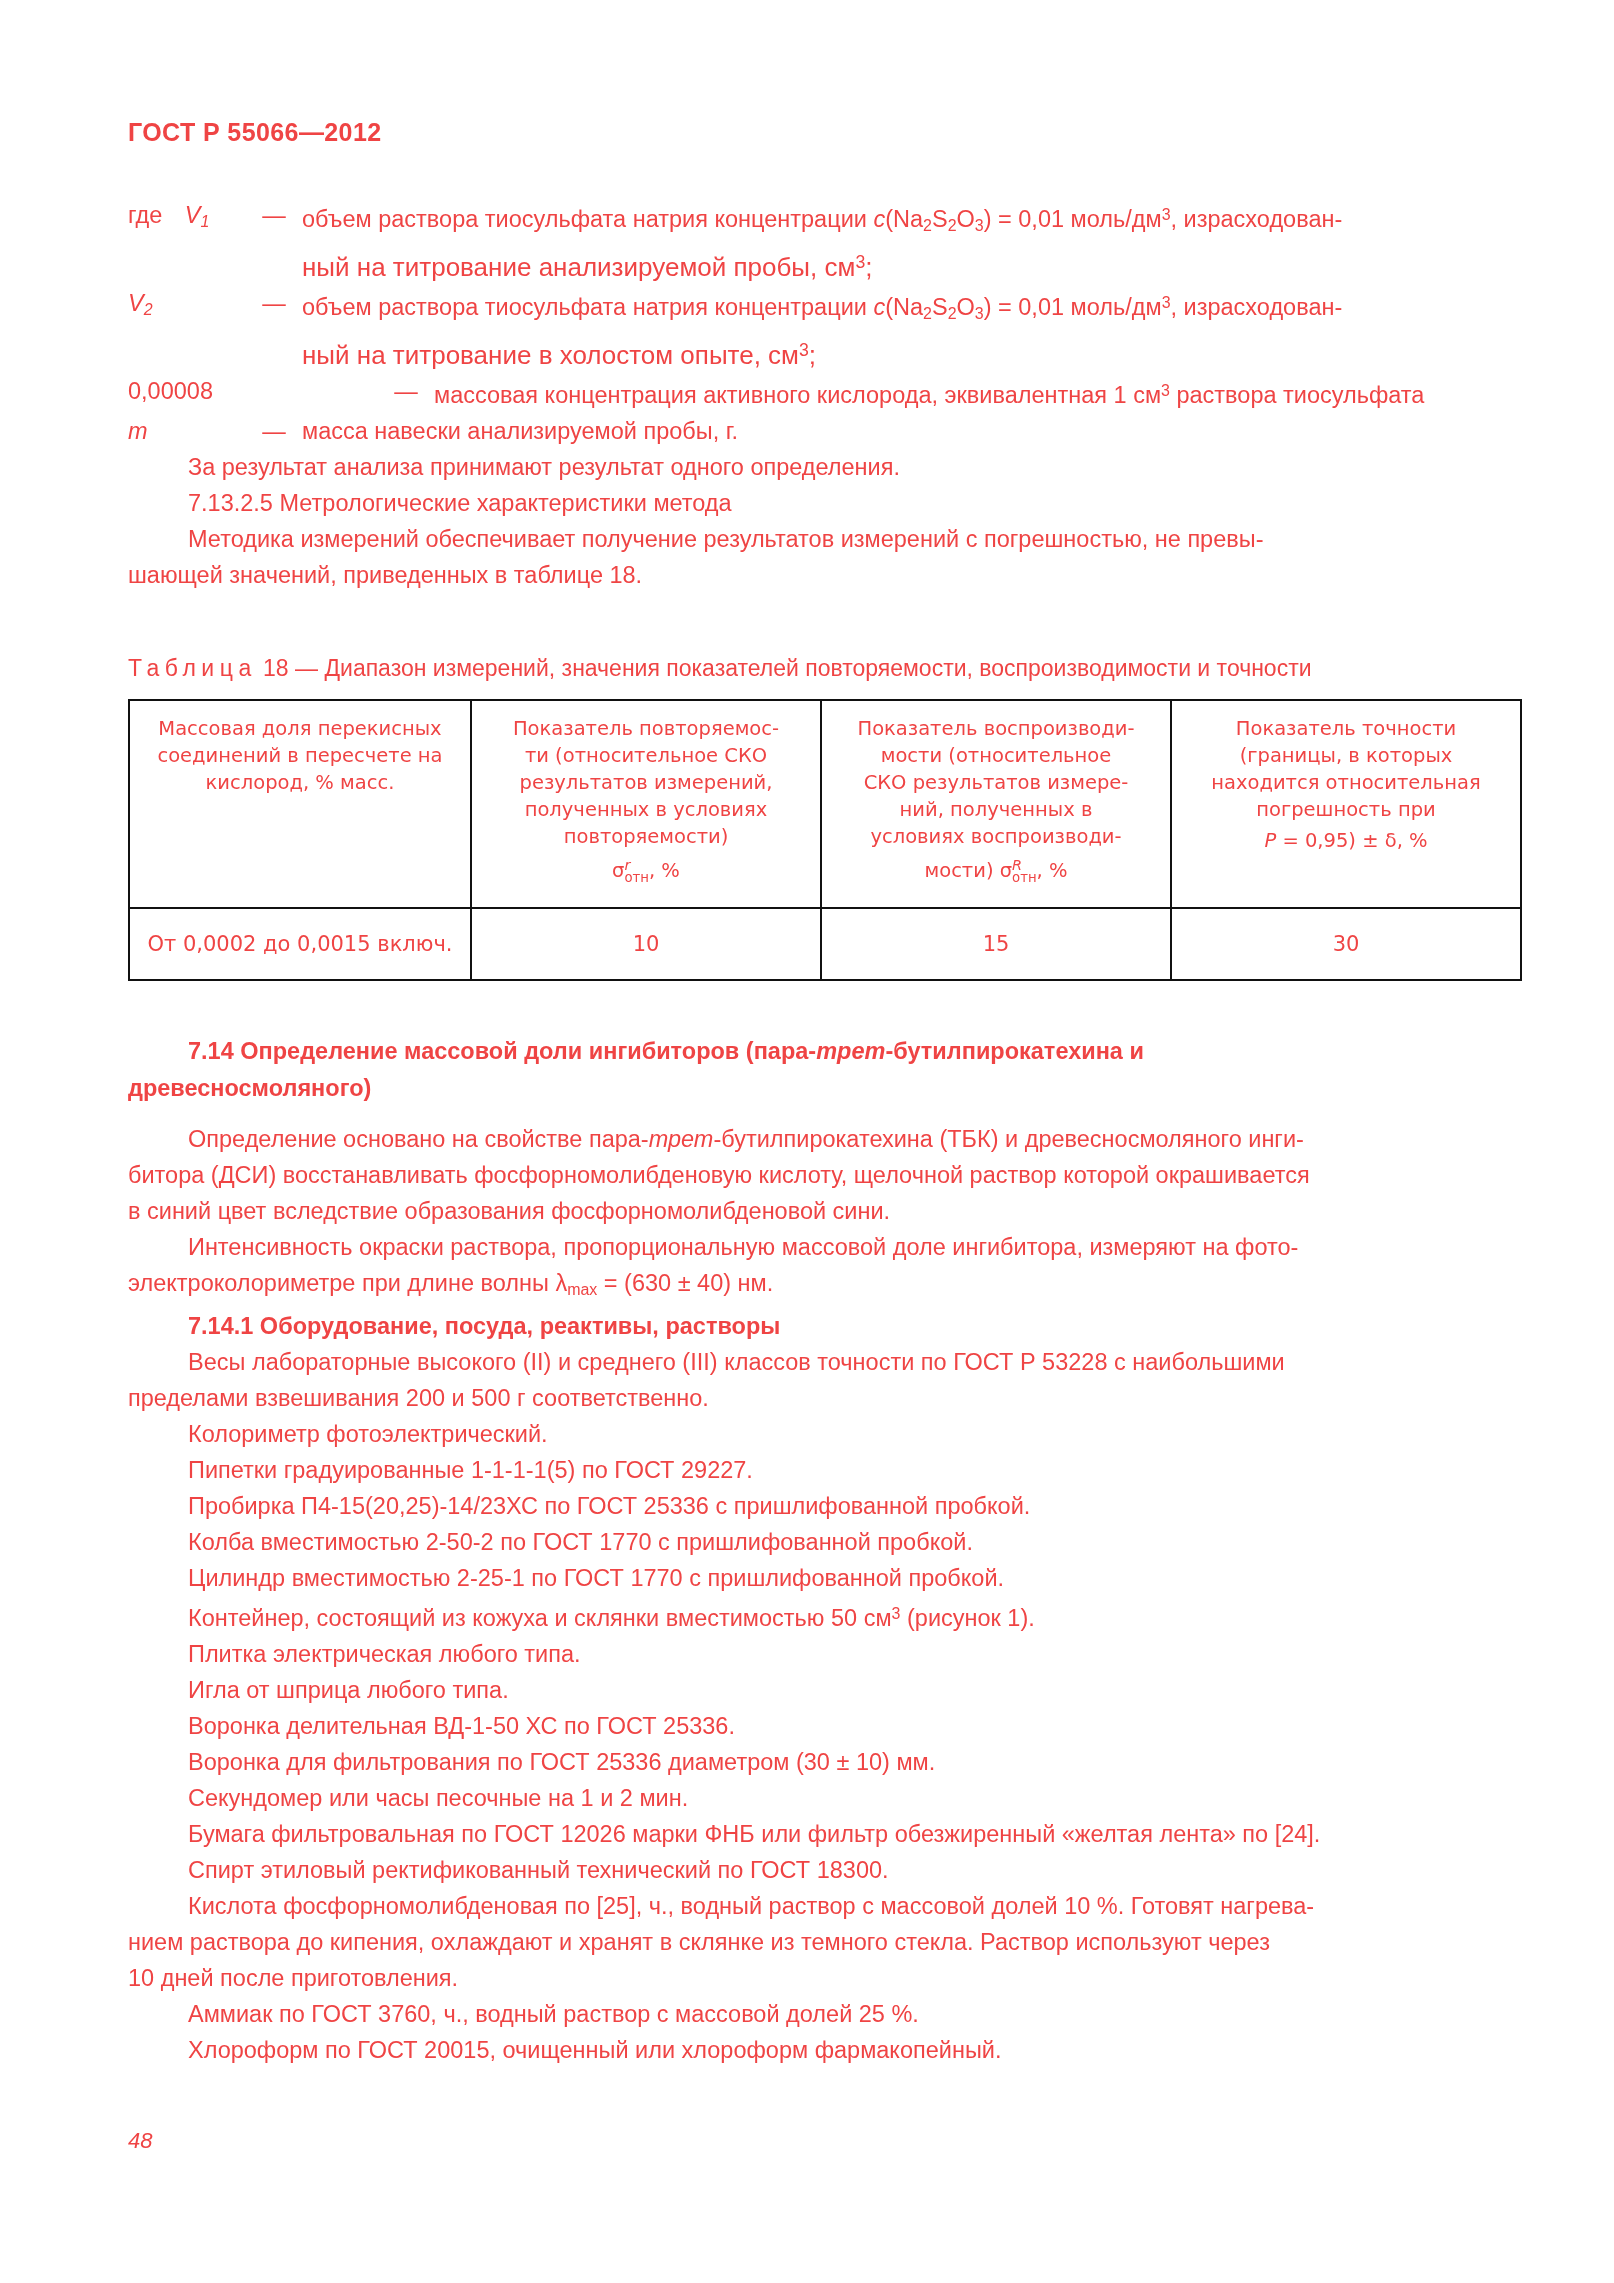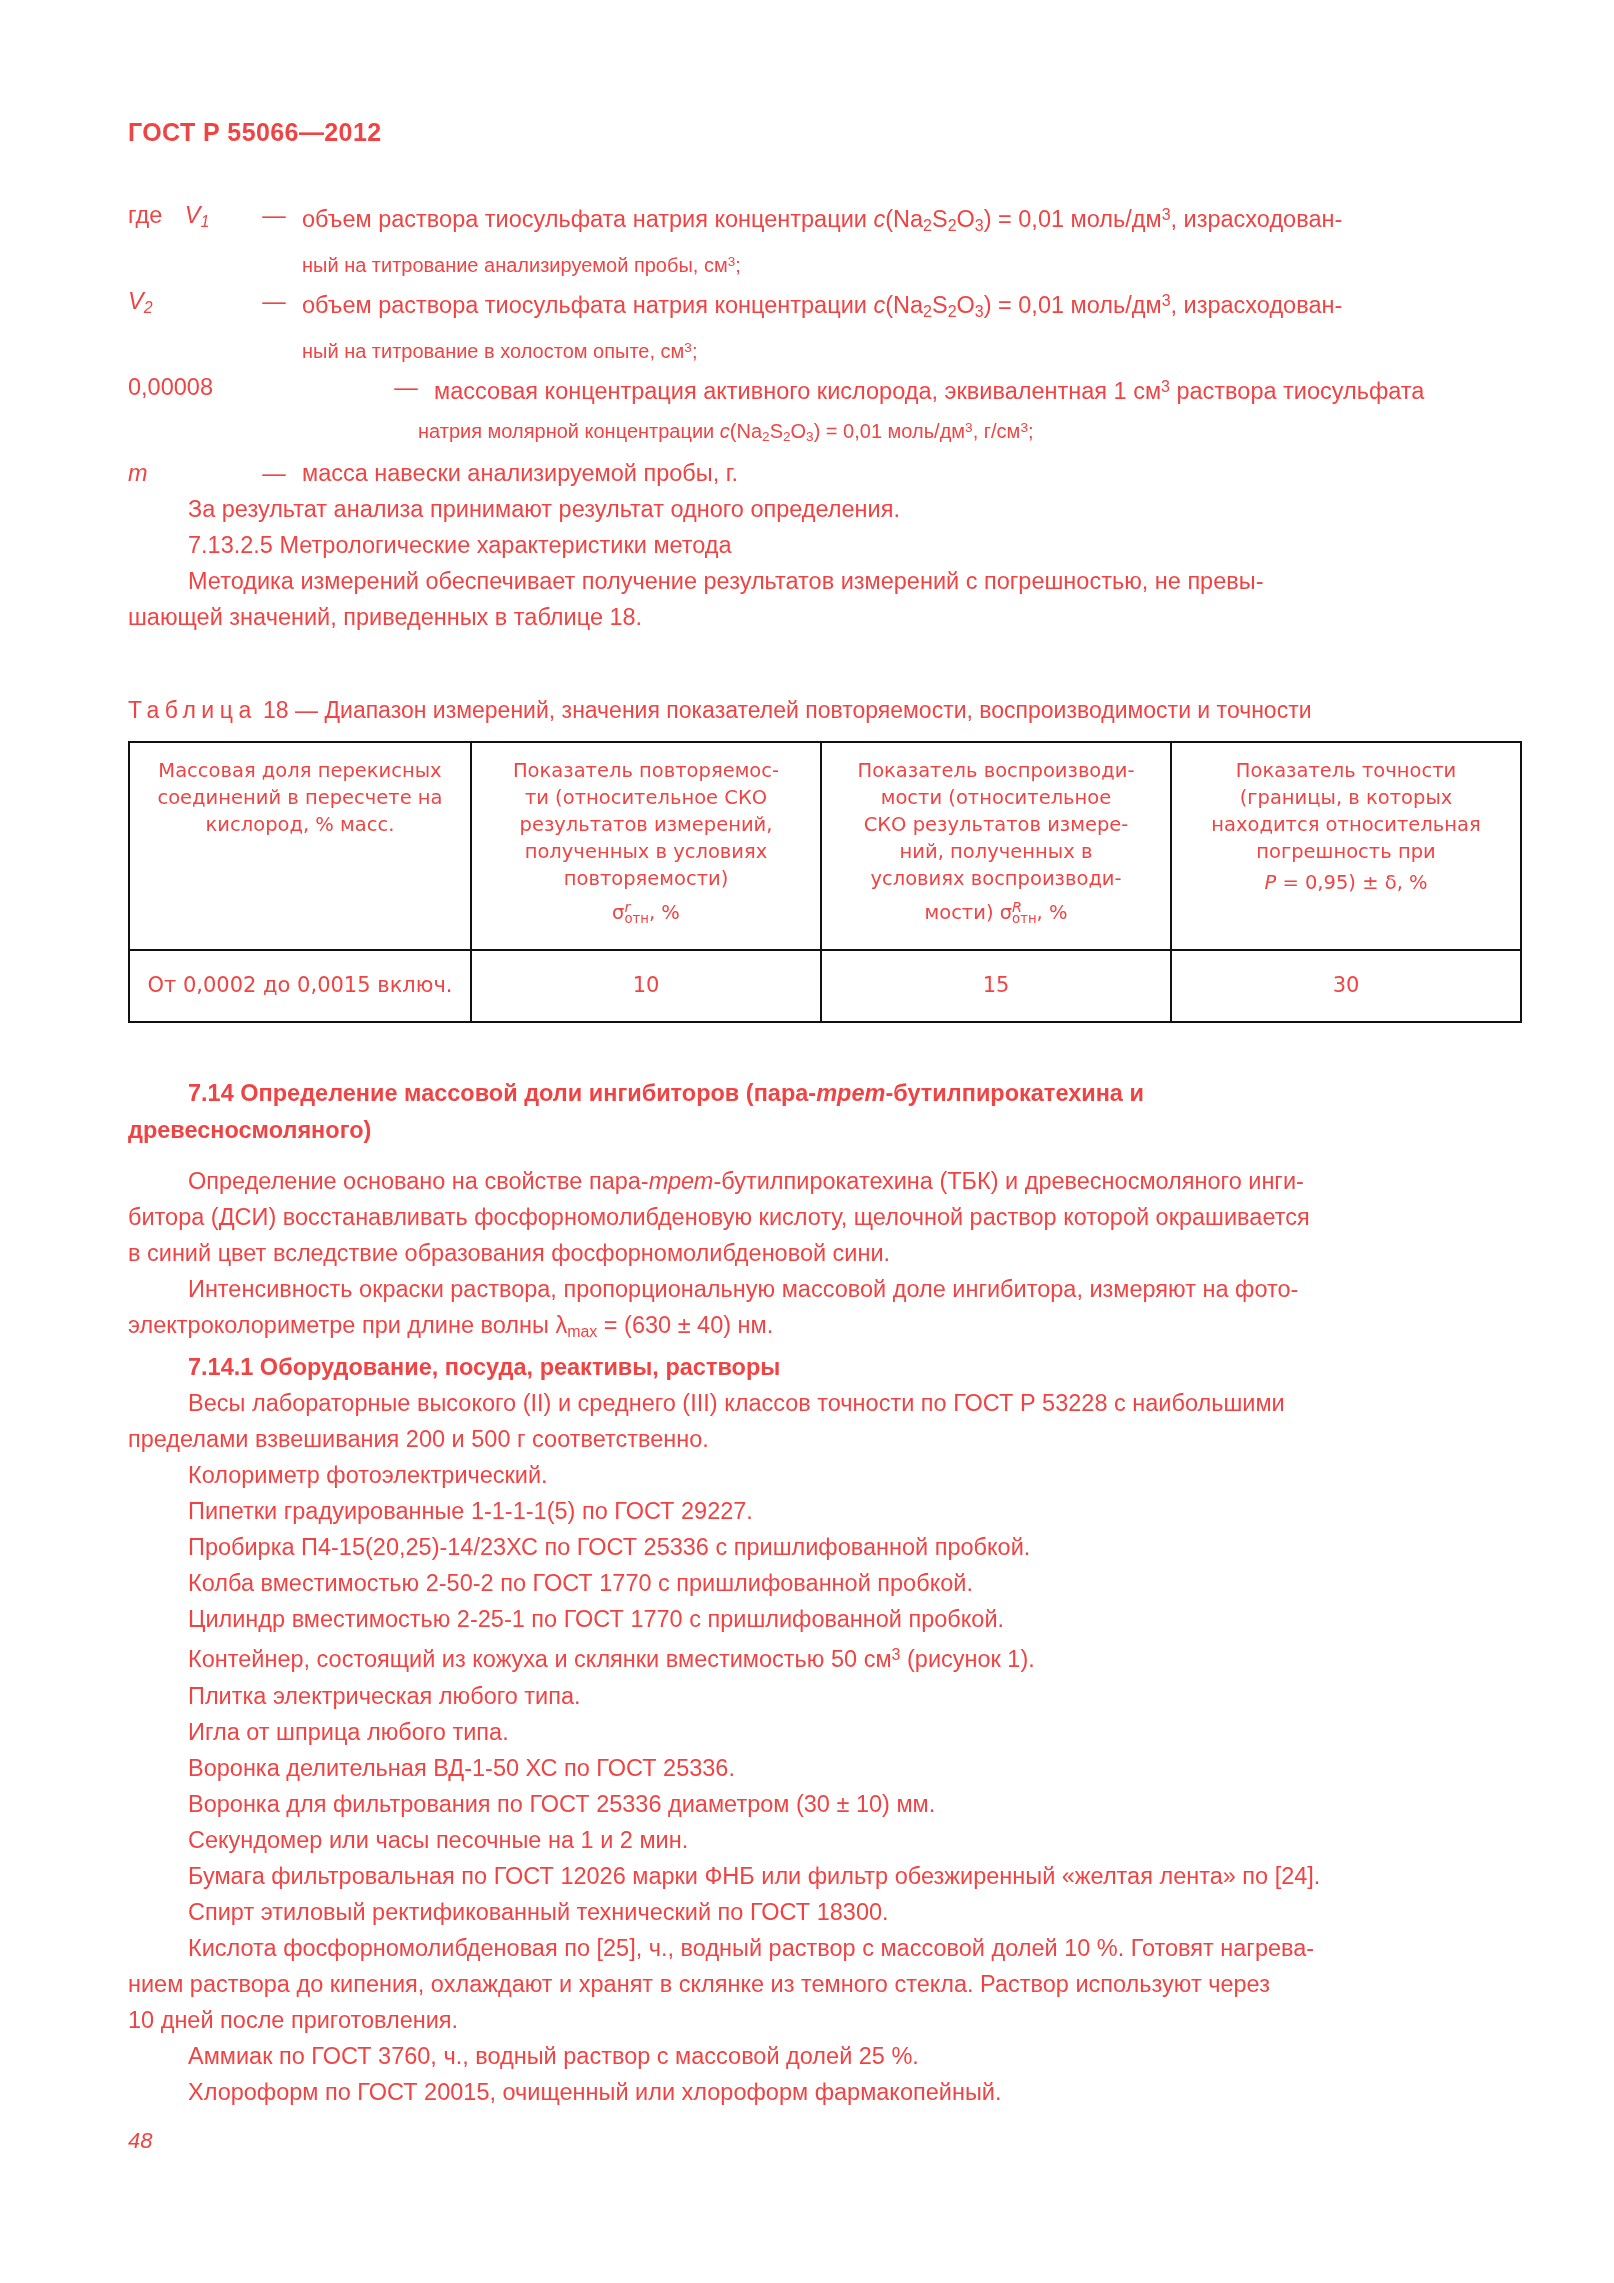--- a/index.html
+++ b/index.html
@@ -55,21 +55,21 @@
     width: 56px;
     text-align: center;
     white-space: nowrap;
   }
   .def-body {
     flex: 1 1 auto;
     text-align: justify;
     text-justify: inter-word;
   }
   .def-cont {
-    font-size: 20px;
+    font-size: 26px;
     line-height: 36px;
     margin-left: 174px;
   }
   .def-cont.indent-deep { margin-left: 290px; }
   .ital { font-style: italic; }
   sub  { font-size: 0.68em; vertical-align: -0.22em; }
   sup  { font-size: 0.68em; vertical-align: 0.46em; }
 
   
   .para {
@@ -194,21 +194,20 @@
         <div class="def-dash">—</div>
         <div class="def-body"><span>объем раствора тиосульфата натрия  концентрации  </span><span class="ital">c</span><span>(Na</span><sub>2</sub><span>S</span><sub>2</sub><span>O</span><sub>3</sub><span>) = 0,01 моль/дм</span><sup>3</sup><span>,  израсходован-</span></div>
       </div>
       <div class="def-cont"><span>ный на титрование в холостом опыте, см</span><sup>3</sup><span>;</span></div>
 
       <div class="def-row">
         <div class="def-lead w-num">0,00008</div>
         <div class="def-dash">—</div>
         <div class="def-body"><span>массовая концентрация активного кислорода,  эквивалентная 1 см</span><sup>3</sup><span> раствора  тиосульфата</span></div>
       </div>
-      <div class="def-cont indent-deep"><span>натрия молярной концентрации </span><span class="ital">c</span><span>(Na</span><sub>2</sub><span>S</span><sub>2</sub><span>O</span><sub>3</sub><span>) = 0,01 моль/дм</span><sup>3</sup><span>, г/см</span><sup>3</sup><span>;</span></div>
 
       <div class="def-row">
         <div class="def-lead w-sym">
           <span class="ital">m</span>
         </div>
         <div class="def-dash">—</div>
         <div class="def-body">масса навески анализируемой пробы, г.</div>
       </div>
     </div>
 

